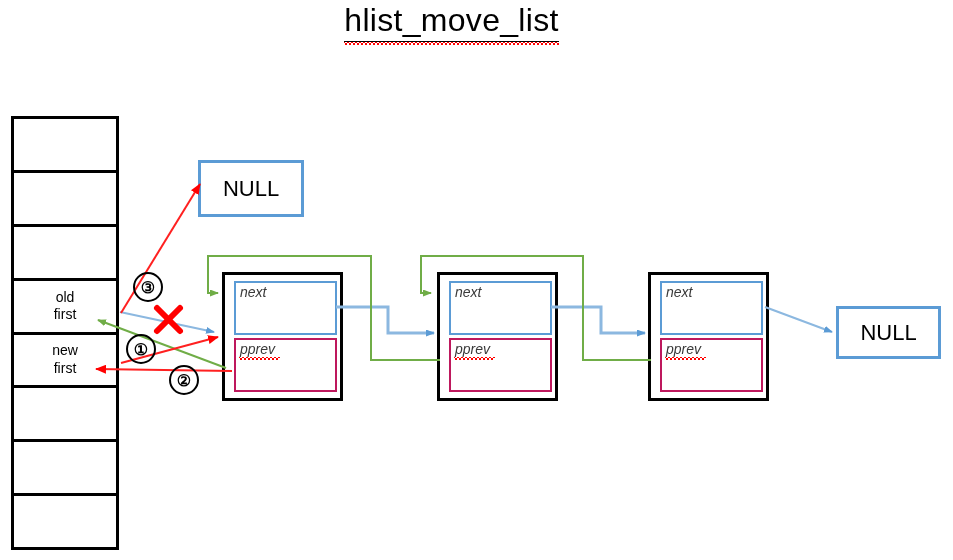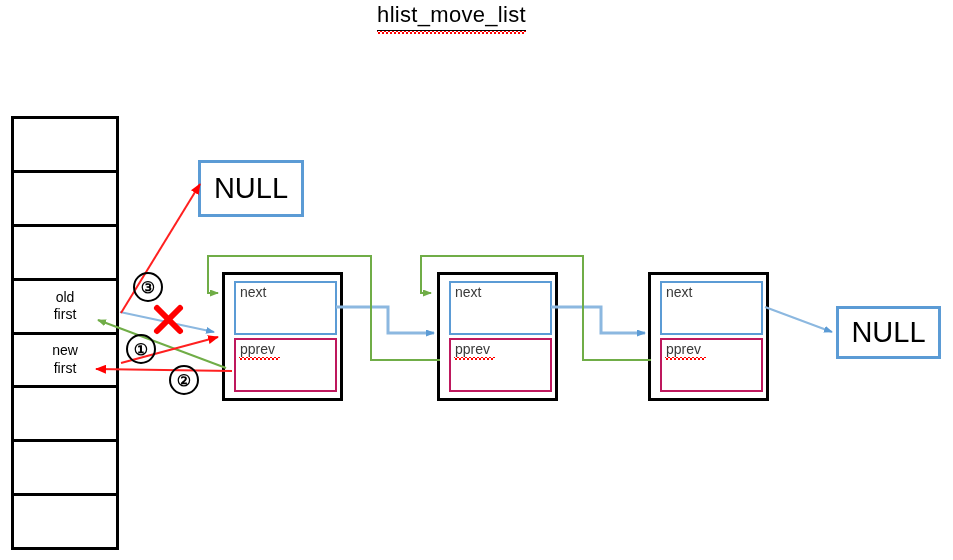--- a/index.html
+++ b/index.html
@@ -18,21 +18,21 @@
     overflow: hidden;
   }
 
   
   #title {
     position: absolute;
     left: 0;
     top: 2px;
     width: 903px;
     text-align: center;
-    font-size: 22px;
+    font-size: 32px;
     color: #000000;
     letter-spacing: 0.3px;
     white-space: nowrap;
   }
   #title .title-text {
     position: relative;
     display: inline-block;
     padding-bottom: 2px;
     border-bottom: 1px solid #000000;
   }
@@ -91,20 +91,21 @@
   .node .field {
     position: absolute;
     left: 9px;
     width: 103px;
     height: 54px;
     box-sizing: border-box;
     background: #ffffff;
     font-size: 14px;
     color: #3a3a3a;
     padding: 1px 0 0 4px;
+    font-style: italic;
   }
   .node .field.next {
     top: 6px;
     border: 2px solid #5b9bd5;
   }
   .node .field.pprev {
     top: 63px;
     border: 2px solid #be185d;
   }
   .node .field .label {
@@ -128,21 +129,21 @@
 
   
   .null-box {
     position: absolute;
     border: 3px solid #5b9bd5;
     box-sizing: border-box;
     background: #ffffff;
     display: flex;
     align-items: center;
     justify-content: center;
-    font-size: 29px;
+    font-size: 22px;
     color: #000000;
   }
   #null-top { left: 198px; top: 160px; width: 106px; height: 57px; }
   #null-right { left: 836px; top: 306px; width: 105px; height: 53px; }
 
   
   .step-marker {
     position: absolute;
     width: 26px;
     height: 26px;

